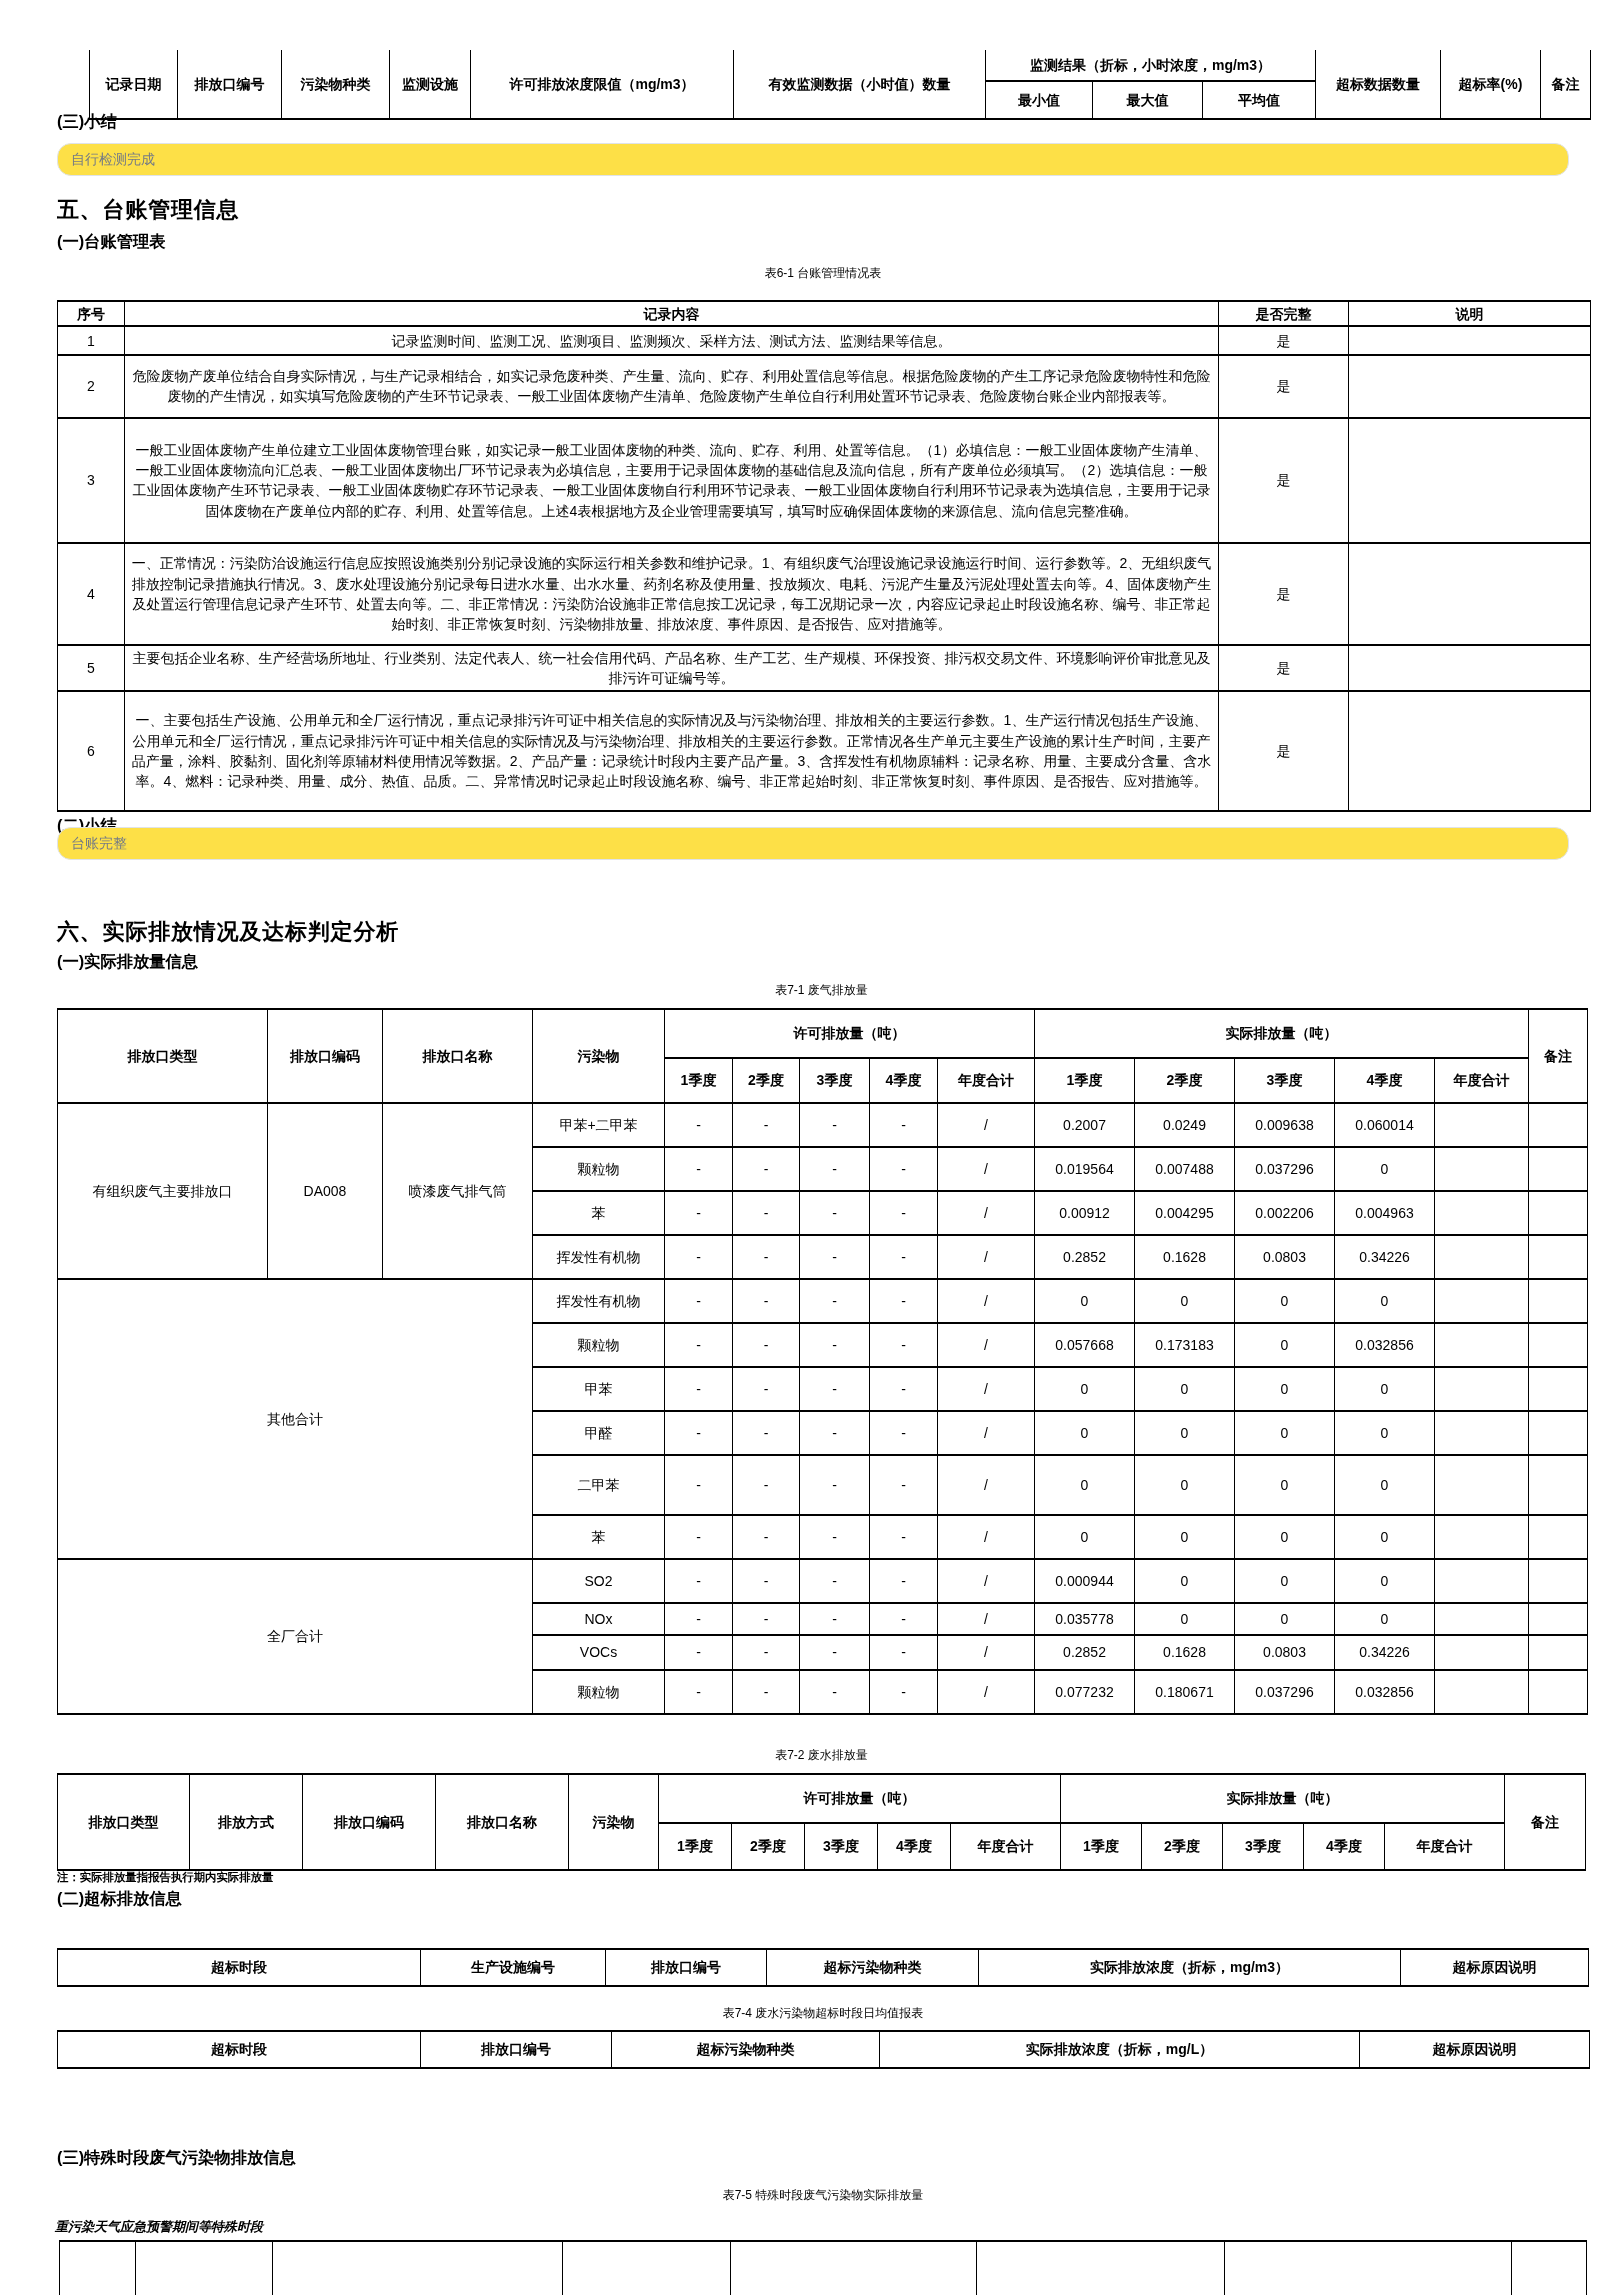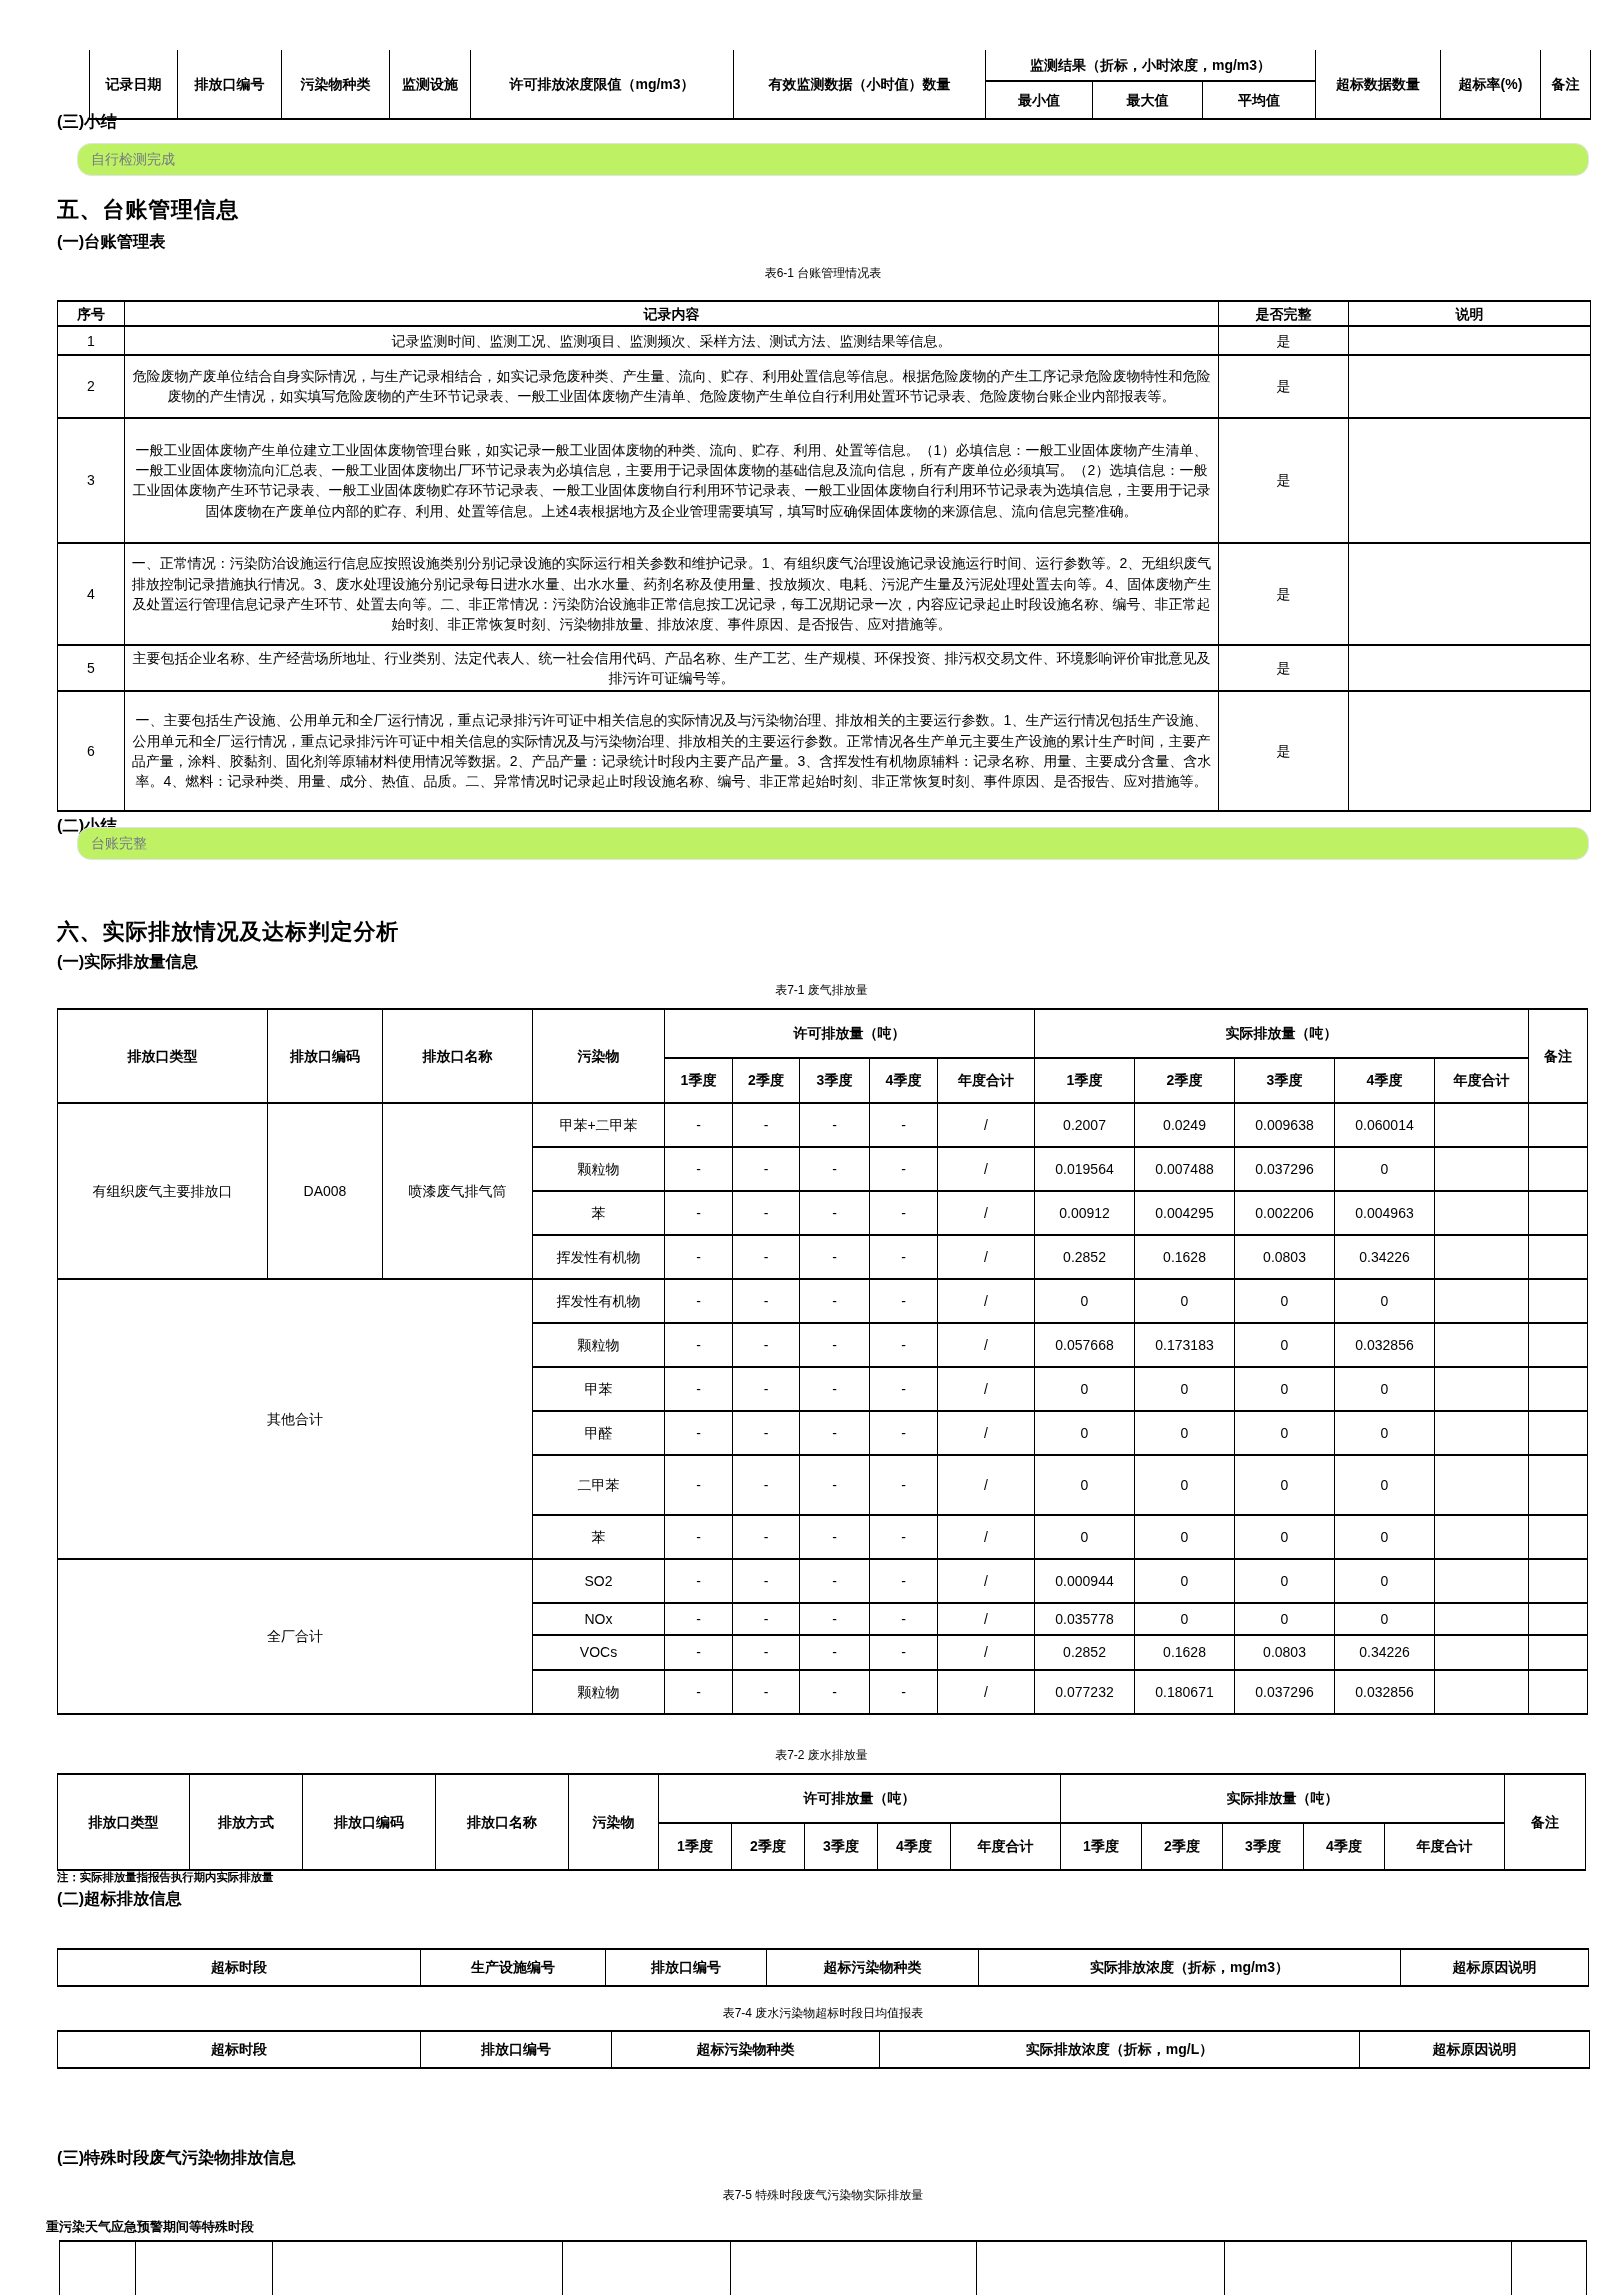--- a/index.html
+++ b/index.html
@@ -4,22 +4,22 @@
 <style>
   html,body{margin:0;padding:0;background:#fff;}
   #page{position:relative;width:1622px;height:2295px;background:#fff;overflow:hidden;
         font-family:"Liberation Sans","DejaVu Sans",sans-serif;color:#000;}
   .abs{position:absolute;}
   .h1{font-size:22px;font-weight:bold;letter-spacing:0.8px;}
   .h2{font-size:16.3px;font-weight:bold;}
   .caption{font-size:12px;text-align:center;}
   .note-line{font-size:11.4px;font-weight:bold;}
   .label-line{font-size:13px;font-weight:bold;}
-  .sum-box{border:1.6px solid #dfe3e8;border-radius:14px;background:#bef264;display:flex;align-items:center;
-           padding:0 13px;font-size:14px;color:#757b85;box-sizing:border-box;margin-left:20px;}
+  .sum-box{border:1.6px solid #dfe3e8;border-radius:14px;background:#fde047;display:flex;align-items:center;
+           padding:0 13px;font-size:14px;color:#757b85;box-sizing:border-box;}
   table.doc{border-collapse:collapse;table-layout:fixed;font-size:14px;}
   table.doc td,table.doc th{border-left:0.8px solid #000;border-right:0.8px solid #000;
            border-top:2.4px solid #000;border-bottom:2.4px solid #000;
            padding:1.6px 4.1px;text-align:center;vertical-align:middle;line-height:20.3px;
            overflow:hidden;word-break:break-all;}
   table.doc th{font-weight:bold;}
   table.doc.cut-top tr:first-child th,table.doc.cut-top tr:first-child td{border-top:none;}
   table.doc.cut-bottom td{border-bottom:none;}
 </style>
 </head>
@@ -462,21 +462,21 @@
       <th>排放口编号</th>
       <th>超标污染物种类</th>
       <th>实际排放浓度（折标，mg/L）</th>
       <th>超标原因说明</th>
     </tr>
   </tbody>
     </table>
 
   <div class="abs h2" style="left:57px;top:2147px;">(三)特殊时段废气污染物排放信息</div>
   <div class="abs caption" style="left:57px;top:2187px;width:1532px;">表7-5 特殊时段废气污染物实际排放量</div>
-  <div class="abs label-line" style="left:46px;top:2218px;">重污染天气应急预警期间等特殊时段</div>
+  <div class="abs label-line" style="left:55px;top:2218px;font-style:italic;">重污染天气应急预警期间等特殊时段</div>
 
   <table class="doc cut-bottom abs" style="left:59px;top:2240px;width:1525px;">
     <colgroup>
         <col style="width:76px">
         <col style="width:137px">
         <col style="width:290px">
         <col style="width:168px">
         <col style="width:246px">
         <col style="width:248px">
         <col style="width:287px">

